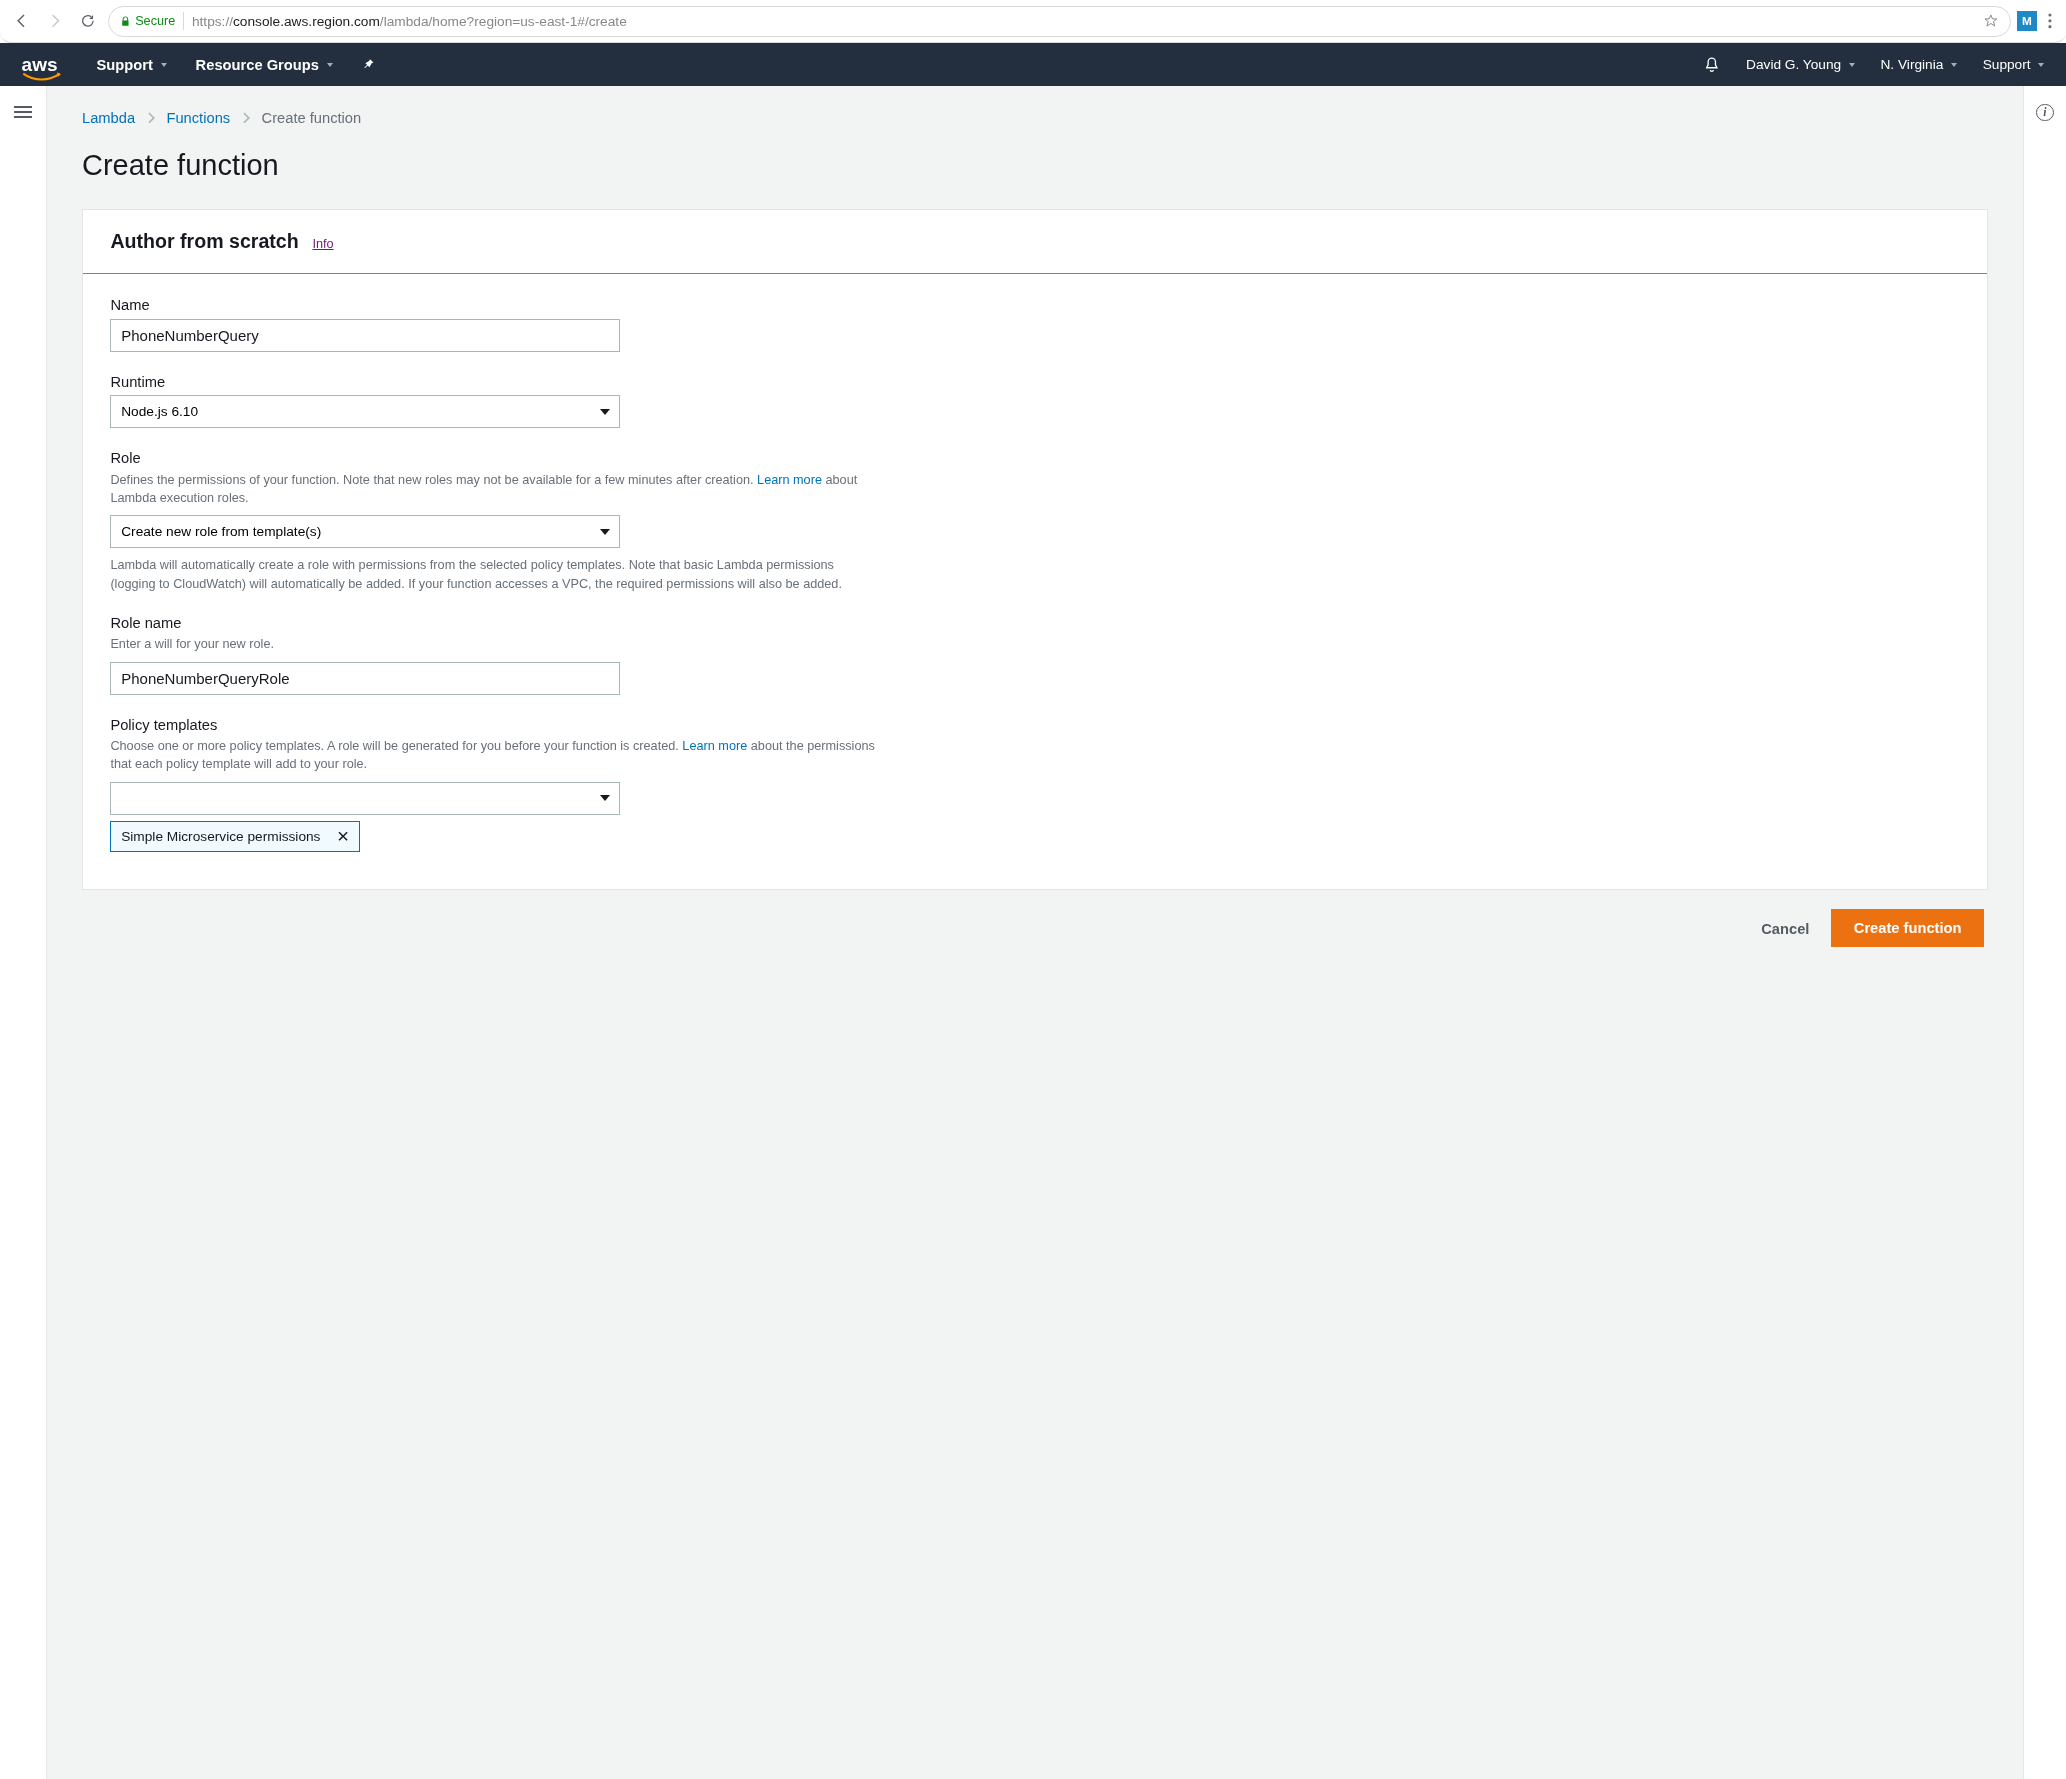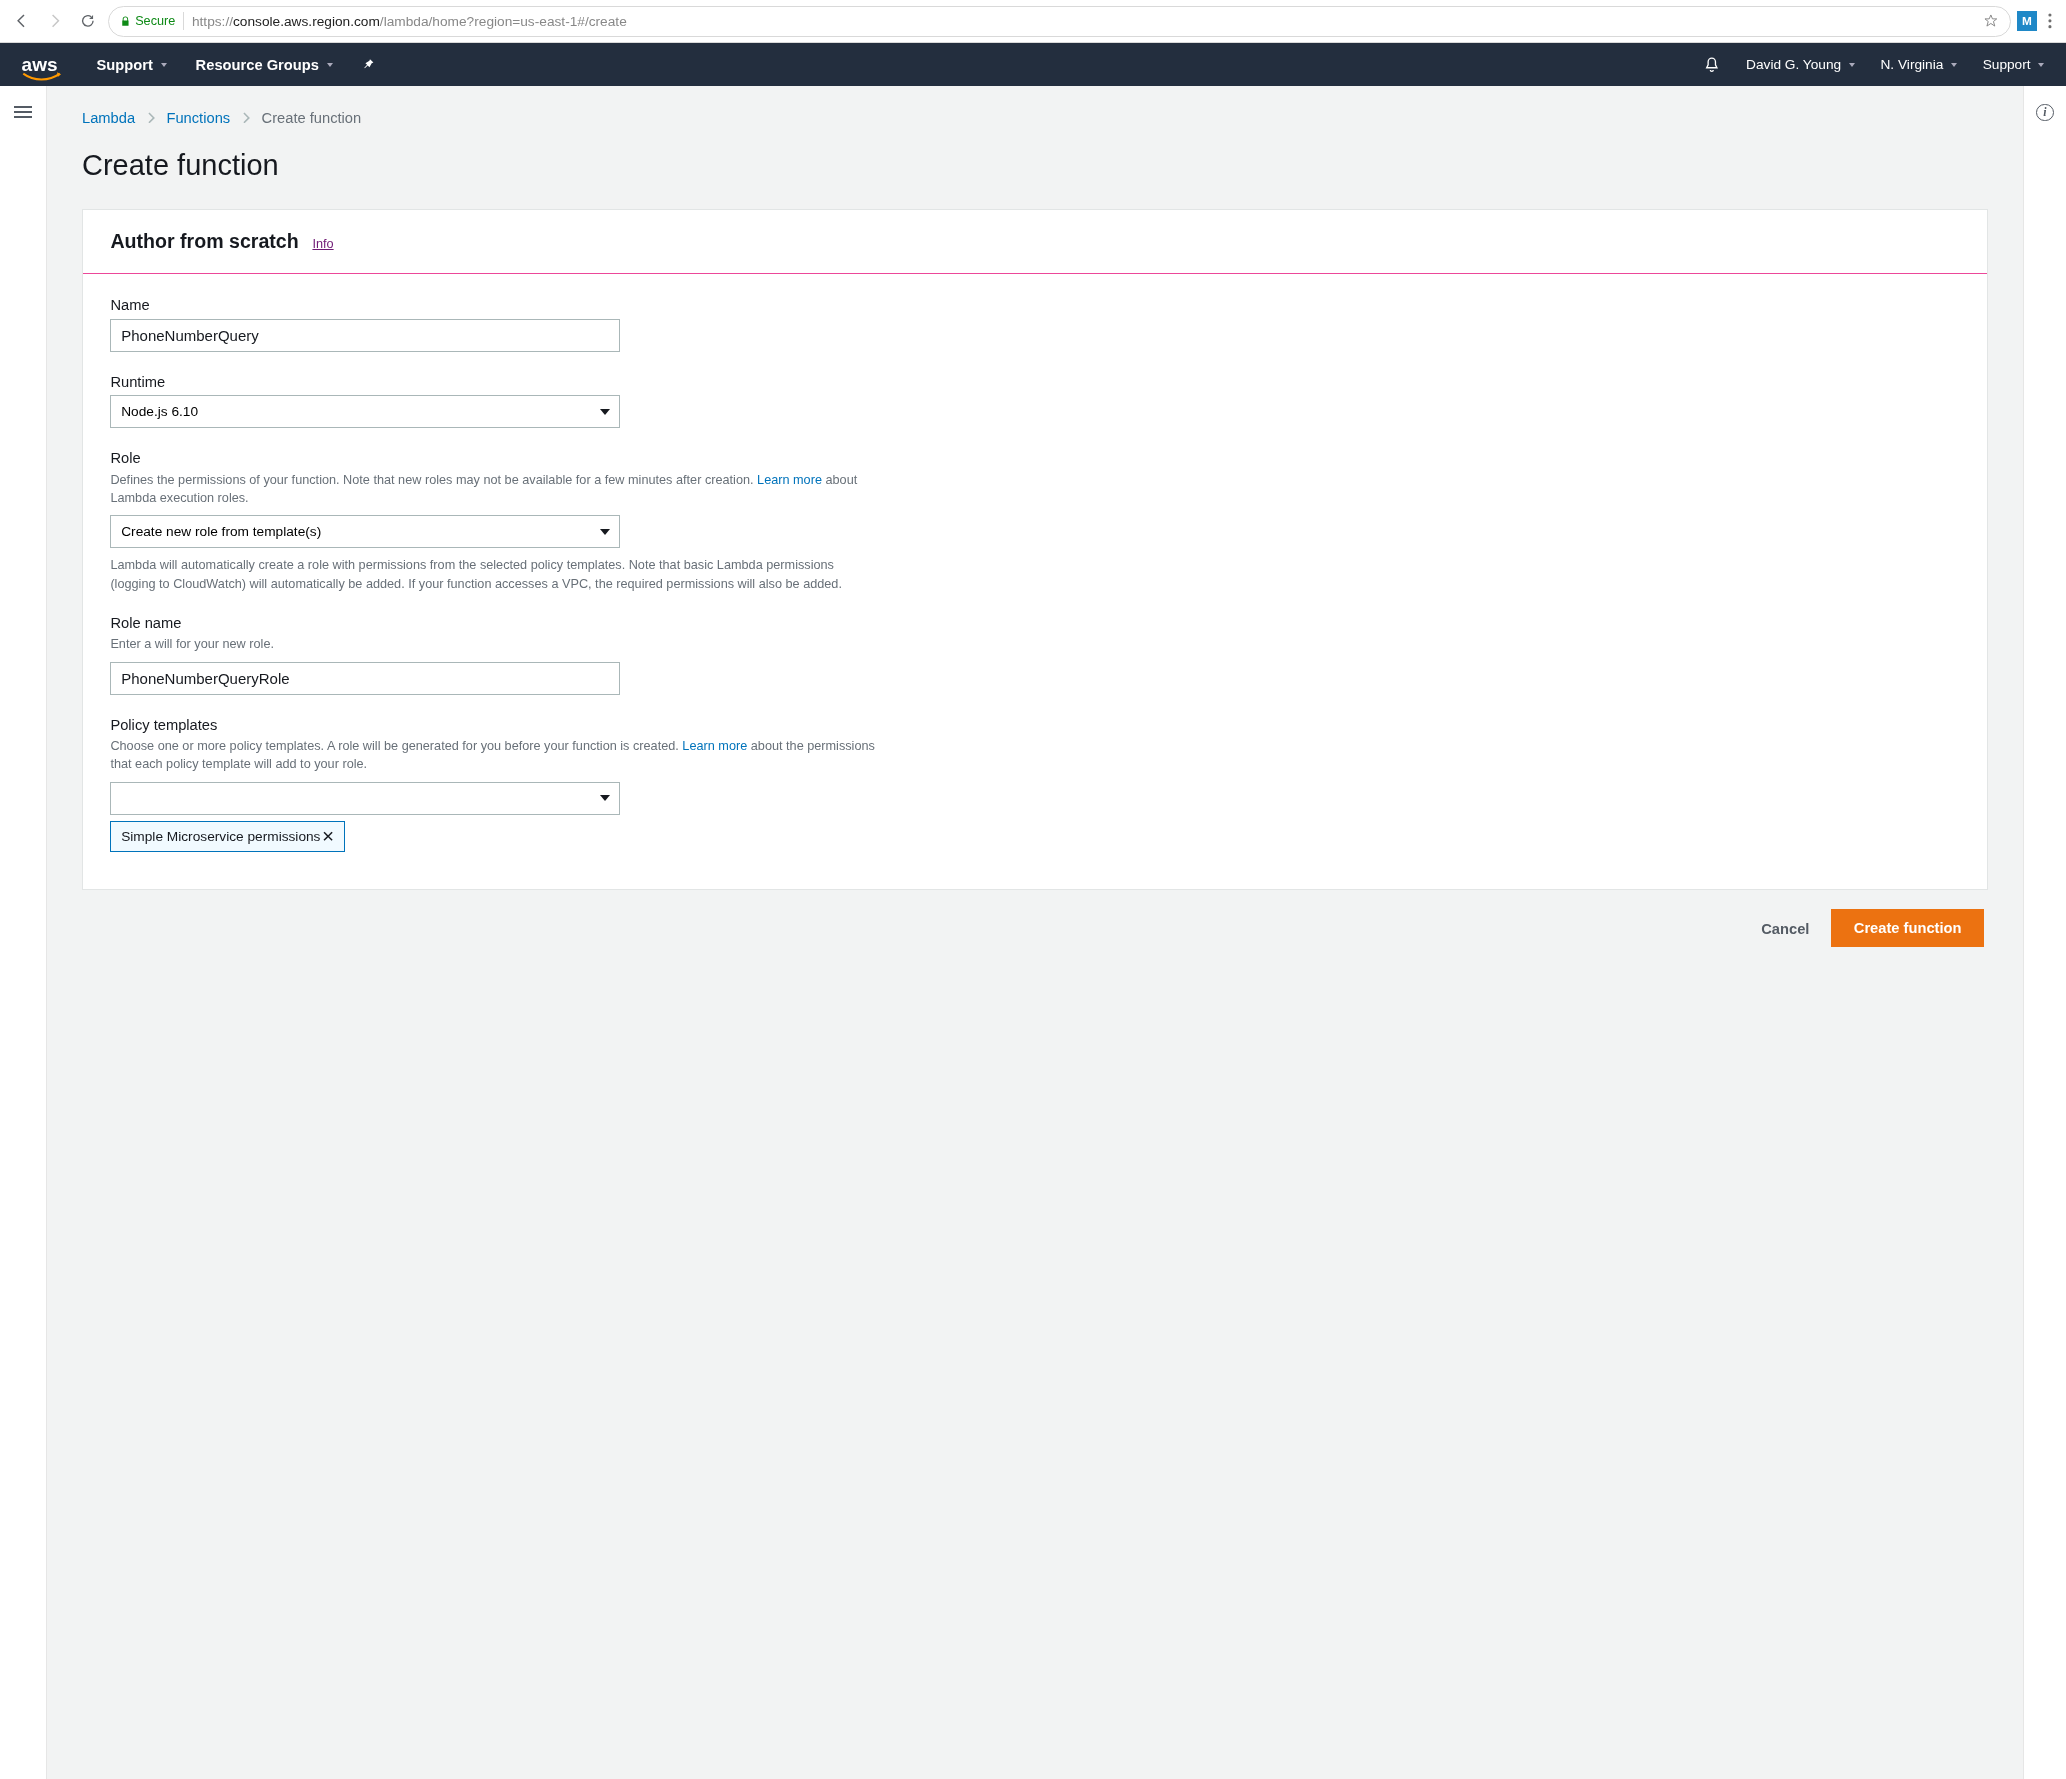--- a/index.html
+++ b/index.html
@@ -1,19 +1,19 @@
 <!DOCTYPE html>
 <html><head>
 <meta charset="utf-8">
 <style>
   * { box-sizing: border-box; margin: 0; padding: 0; }
   html, body { height: 100%; font-family: "Helvetica Neue", Helvetica, Arial, sans-serif; font-size: 13.7px; background: #fff; }
 
   
-  .browser-chrome { display: flex; align-items: center; height: 43px; border-bottom: 1px solid #d9d9d9; padding: 0 7.8px; gap: 5.9px; background: #fff; }
+  .browser-chrome { display: flex; align-items: center; height: 43px; border-bottom: 1px solid #d9d9d9; padding: 0 7.8px; gap: 5.9px; background: #fff; border-radius: 11px; }
   .nav-btn { width: 27.4px; height: 27.4px; display: flex; align-items: center; justify-content: center; color: #6e6e6e; border-radius: 50%; }
   .nav-btn.disabled { color: #c7c7c7; }
   .addr-bar { flex: 1; display: flex; align-items: center; height: 31px; border: 1px solid #d9d9d9; border-radius: 15.7px; padding: 0 11.8px; gap: 7.8px; font-size: 13.7px; color: #333; }
   .addr-secure { color: #0e8a16; display: flex; align-items: center; gap: 3.9px; font-size: 12.7px; }
   .addr-sep { width: 1px; height: 17.6px; background: #d9d9d9; }
   .addr-host { color: #222; }
   .addr-path { color: #888; }
   .addr-star { color: #888; margin-left: 7.8px; }
   .ext-badge { width: 19.6px; height: 19.6px; background: #1f88c7; color: #fff; display: flex; align-items: center; justify-content: center; font-weight: bold; font-size: 11.8px; }
   .kebab { color: #6e6e6e; padding: 0 5.9px; }
@@ -55,21 +55,21 @@
 
   .field { margin-bottom: 21.6px; max-width: 765px;}
   .field-label { font-size: 14.7px; color: #16191f; margin-bottom: 5.9px; }
   .field-desc { font-size: 12.7px; color: #687078; margin-bottom: 7.8px; line-height: 1.4;}
   .field-desc-after { font-size: 12.7px; color: #687078; margin-top: 7.8px; line-height: 1.45;}
   .link-inline { color: #0073bb; text-decoration: none; }
   .text-input { width: 510px; max-width: 100%; height: 33px; border: 1px solid #aab7b8; padding: 0 9.8px; font-size: 15px; color: #16191f; background: #fff;}
   .select-wrap { width: 510px; max-width: 100%; height: 33px; border: 1px solid #aab7b8; display: flex; align-items: center; justify-content: space-between; padding: 0 9.8px; font-size: 13.7px; background: #fff; cursor: pointer;}
   .select-wrap .tri { width: 0; height: 0; border-left: 5.9px solid transparent; border-right: 5.9px solid transparent; border-top: 6.9px solid #16191f;}
 
-  .tag-chip { display: inline-flex; align-items: center; gap: 1px; height: 31px; padding: 0 9.8px; border: 1px solid #0073bb; background: #f1faff; font-size: 13.7px; color: #16191f; margin-top: 5.9px;}
+  .tag-chip { display: inline-flex; align-items: center; gap: 16px; height: 31px; padding: 0 9.8px; border: 1px solid #0073bb; background: #f1faff; font-size: 13.7px; color: #16191f; margin-top: 5.9px;}
   .tag-chip .x { font-size: 15.7px; color: #16191f; cursor: pointer; }
 
   
   .footer-bar { display: flex; justify-content: flex-end; gap: 14px; padding: 19.6px 3.9px 3.9px 3.9px; align-items: flex-end;}
   .btn-cancel { background: transparent; border: none; font-size: 14.7px; color: #545b64; font-weight: 600; cursor: pointer; padding: 9.8px 7.8px;}
   .btn-primary { background: #ec7211; border: 1px solid #ec7211; color: #fff; font-size: 14.7px; font-weight: 700; padding: 9.8px 21.6px; cursor: pointer;}
 
   svg { display: block; }
 </style>
 </head>

